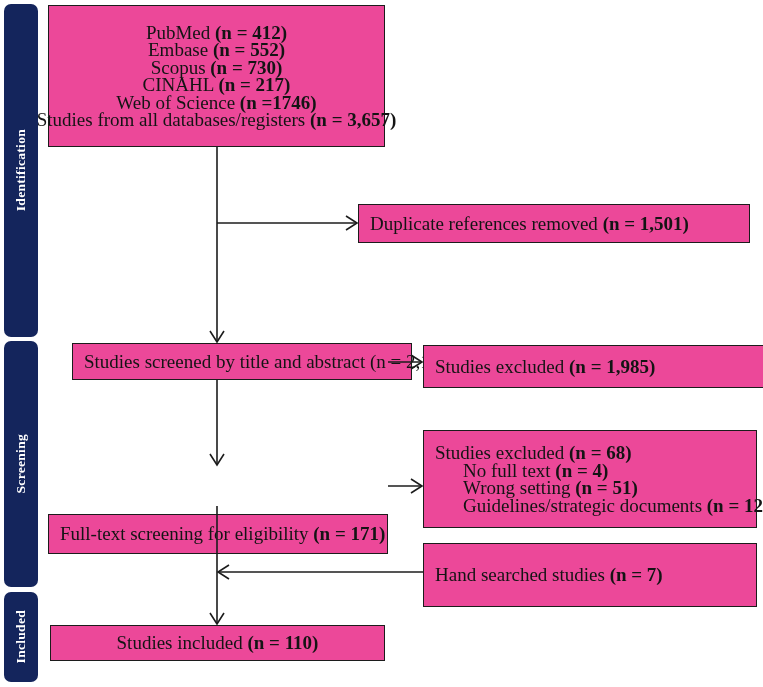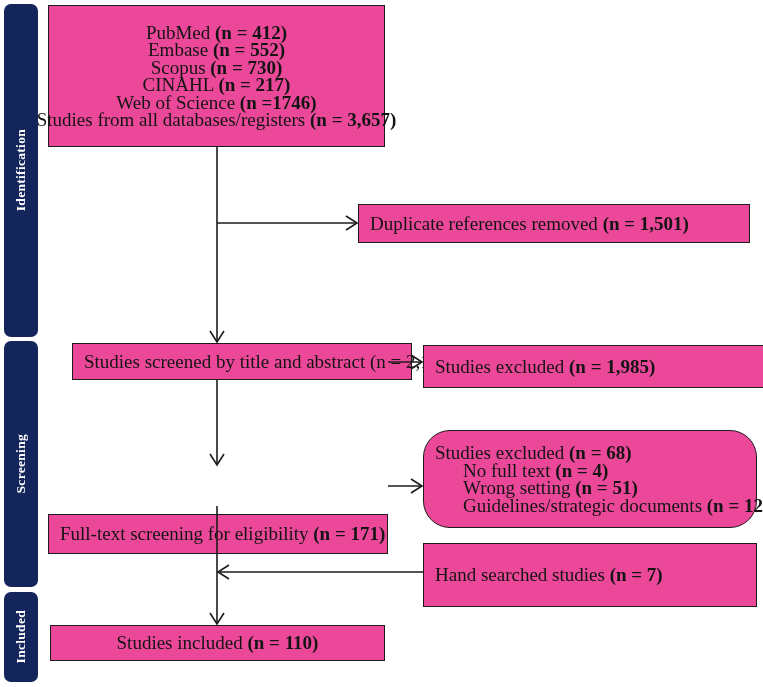--- a/index.html
+++ b/index.html
@@ -61,21 +61,21 @@
   </div>
 
   <div class="box leftpad" style="left:423px;top:345px;width:381px;height:43px;">
     <div class="line"><span>Studies excluded </span><span class="bold">(n = 1,985)</span></div>
   </div>
 
   <div class="box leftpad" style="left:48px;top:466px;width:340px;height:40px;margin-top:48px;">
     <div class="line"><span>Full-text screening for eligibility </span><span class="bold">(n = 171)</span></div>
   </div>
 
-  <div class="box leftpad" style="left:423px;top:430px;width:334px;height:98px;border-radius:27px;">
+  <div class="box leftpad" style="left:423px;top:430px;width:334px;height:98px;">
     <div class="line"><span>Studies excluded </span><span class="bold">(n = 68)</span></div>
     <div class="line indent"><span>No full text </span><span class="bold">(n = 4)</span></div>
     <div class="line indent"><span>Wrong setting </span><span class="bold">(n = 51)</span></div>
     <div class="line indent"><span>Guidelines/strategic documents </span><span class="bold">(n = 12)</span></div>
   </div>
 
   <div class="box leftpad" style="left:423px;top:543px;width:334px;height:64px;">
     <div class="line"><span>Hand searched studies </span><span class="bold">(n = 7)</span></div>
   </div>
 

